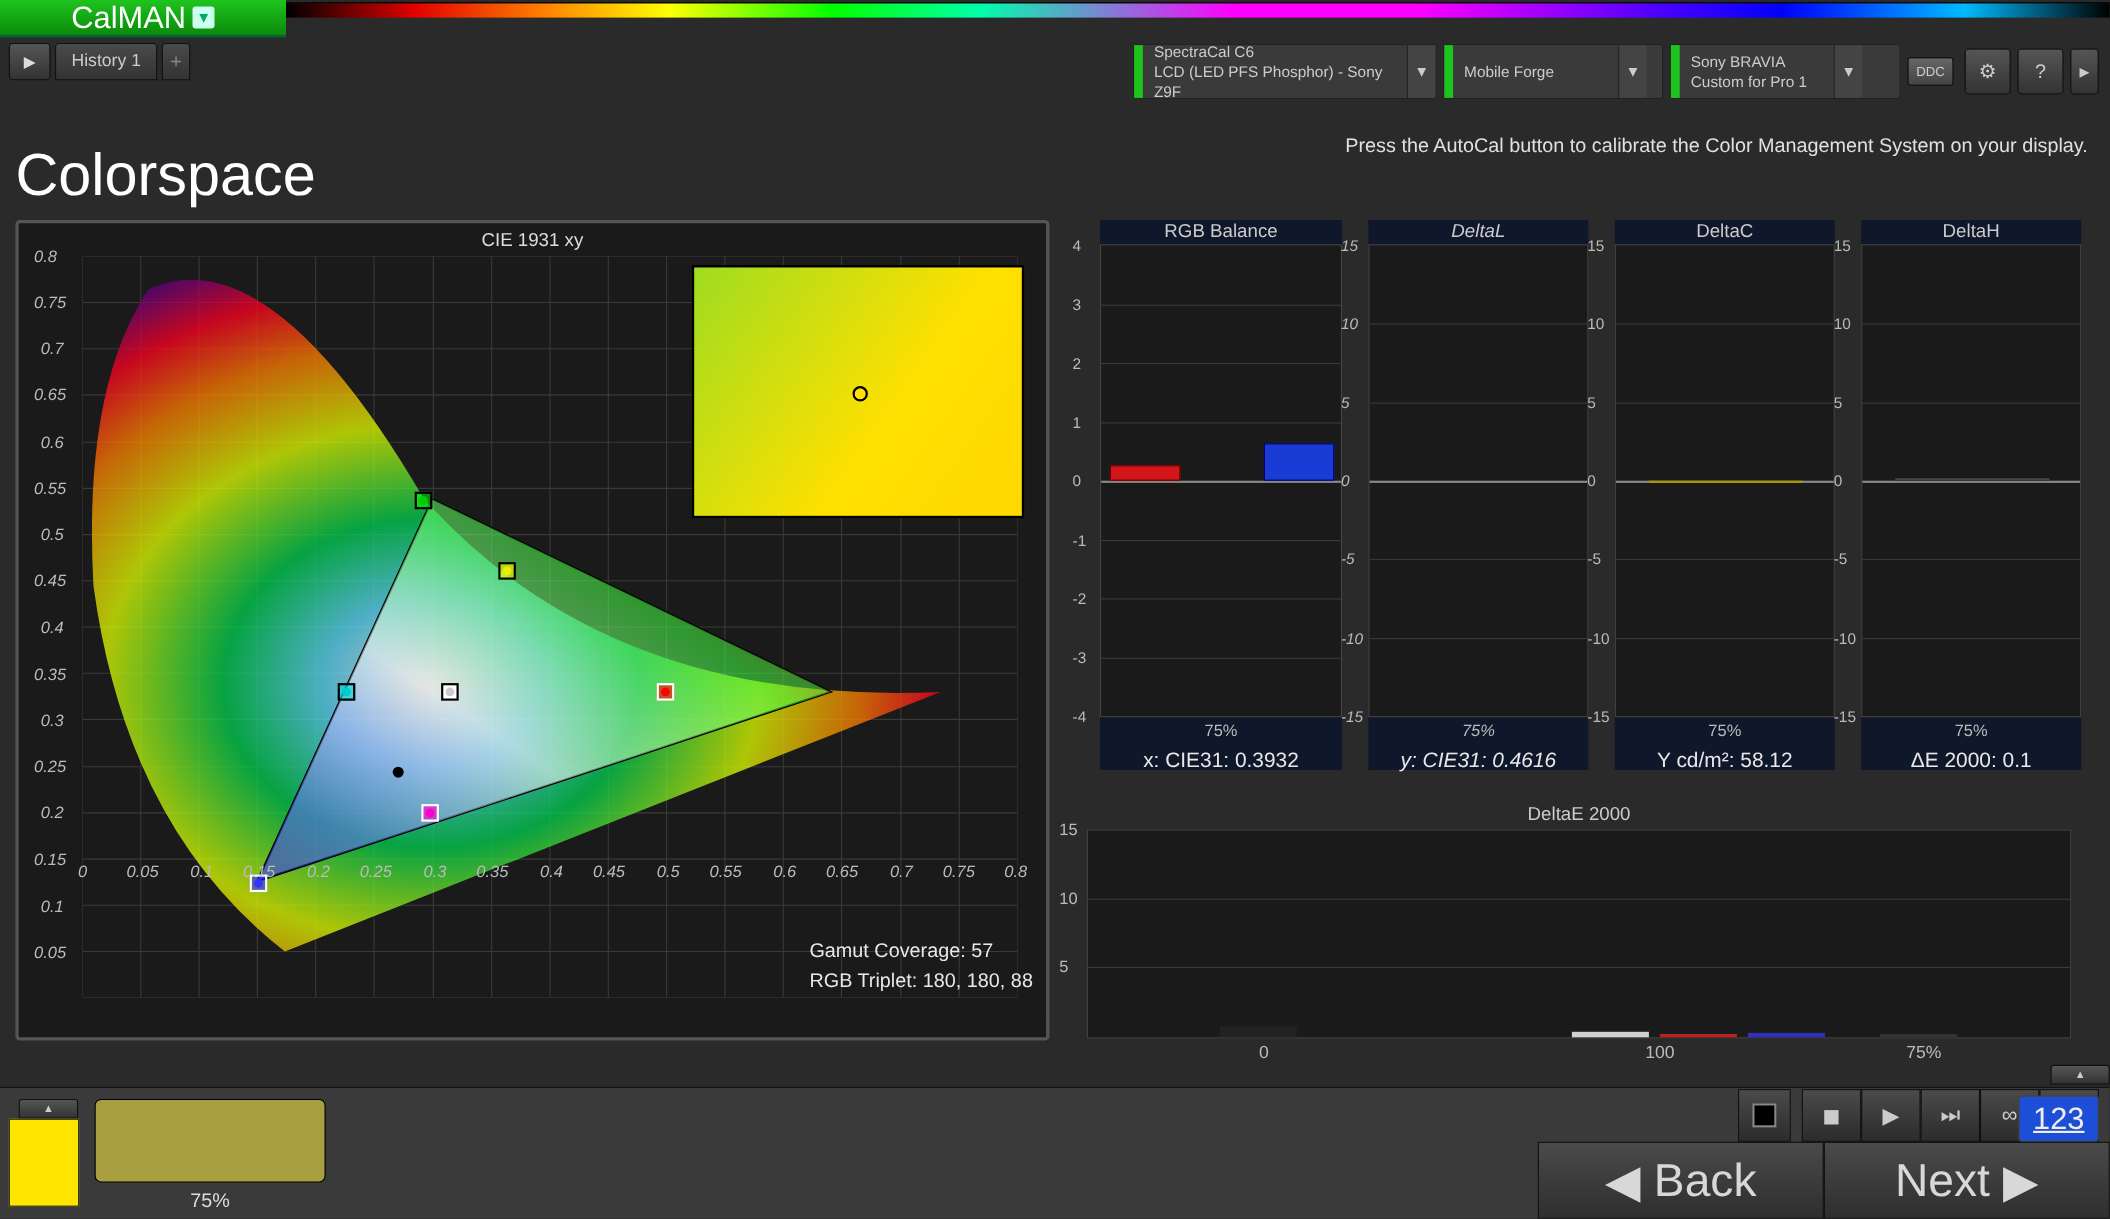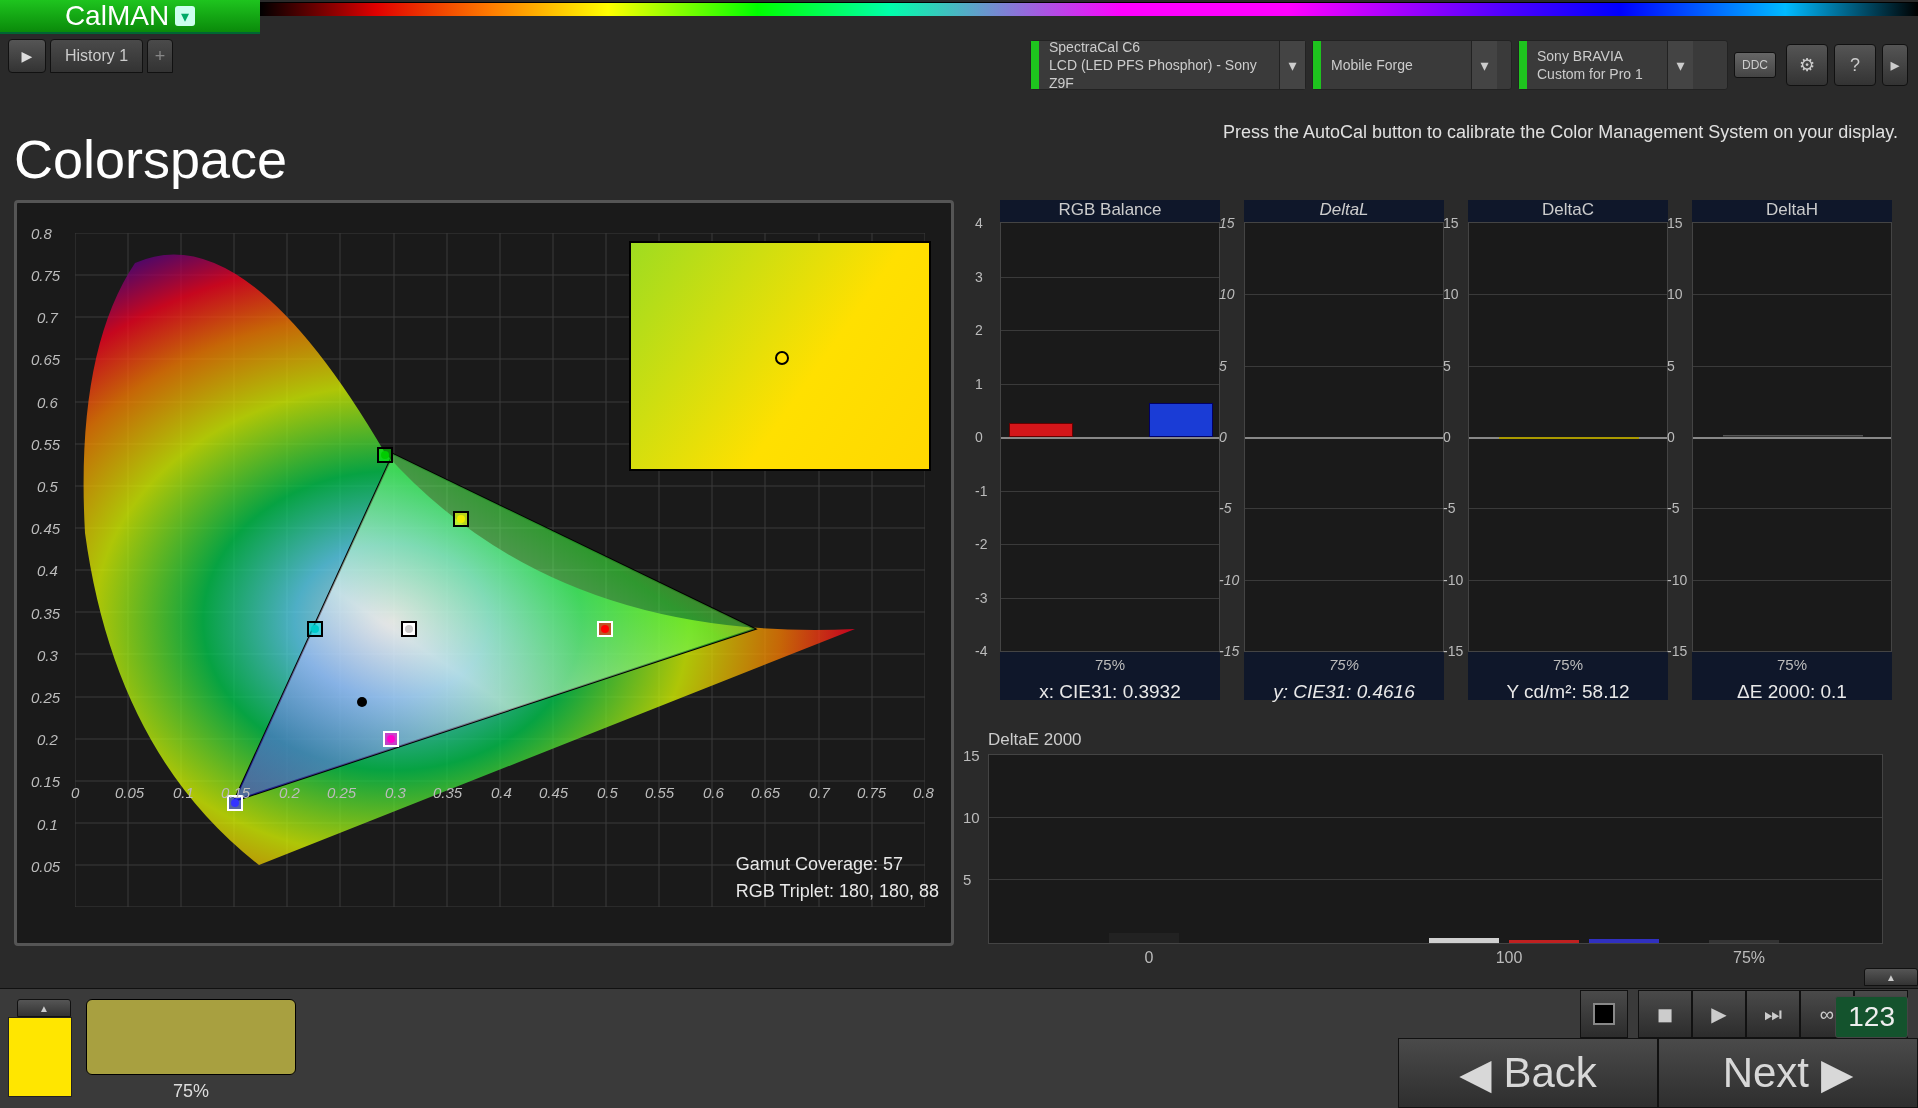--- a/index.html
+++ b/index.html
@@ -141,21 +141,21 @@
 .sc-xlabel { text-align:center; font-size:15px; color:#bbb; padding-top:4px;}
 .sc-stat { text-align:center; font-size:19px; color:#e8e8e8; padding-top:8px;}
 .gridline-h { position:absolute; left:0; right:0; height:1px; background:#3a3a3a;}
 .zero-line { position:absolute; left:0; right:0; height:2px; background:#888;}
 .y-tick { position:absolute; left:-26px; font-size:14px; color:#bbb; transform:translateY(-50%);}
 .bar { position:absolute; bottom:50%; }
 .deltae-panel {
   position:absolute; top:730px; left:988px;
   width:895px; height:218px;
 }
-.de-title { text-align:left; font-size:17px; color:#ccc;}
+.de-title { text-align:center; font-size:17px; color:#ccc;}
 .de-plot { position:relative; width:100%; height:190px; background:#1a1a1a; border:1px solid #444; margin-top:4px;}
 .de-y { position:absolute; left:-26px; font-size:15px; color:#bbb; transform:translateY(-50%);}
 .de-x { position:absolute; bottom:-24px; font-size:16px; color:#bbb; transform:translateX(-50%);}
 .de-bar { position:absolute; bottom:0; height:4px; width:70px; background:#333;}
 .footer-bar {
   position:absolute; left:0; right:0; bottom:0; height:120px;
   background:#3a3a3a;
   border-top:1px solid #111;
   display:flex; align-items:flex-start;
   padding-top:10px;
@@ -187,22 +187,22 @@
 .nav-btn {
   width:260px; height:70px;
   background:linear-gradient(#4a4a4a,#2e2e2e);
   border:1px solid #111;
   display:flex; align-items:center; justify-content:center;
   font-size:42px; color:#d8d8d8;
   gap:12px;
 }
 .frame-count {
   position:absolute; right:10px; top:8px;
-  font-size:28px; color:#eee; background:#14532d;
-  padding:4px 12px; border:1px solid #444; border-radius:3px;
+  font-size:28px; color:#eee; background:#1d4ed8;
+  padding:4px 12px; border:1px solid #444; border-radius:3px;text-decoration:underline;
 }
 .stop-square {
   width:48px; height:48px;
   background:linear-gradient(#4a4a4a,#2c2c2c);
   border:1px solid #111;
   display:flex; align-items:center; justify-content:center;
   margin-right:10px;
 }
 .stop-square .sq { width:22px; height:22px; background:#000; border:2px solid #888;}
 .collapse-btn {
@@ -272,20 +272,21 @@
   <div class="icon-btn" style="width:26px">
     <span>▸</span>
   </div>
 </div>
 
 <div class="instruction">Press the AutoCal button to calibrate the Color Management System on your display.</div>
 
 <div class="page-title">Colorspace</div>
 
 <div class="main-chart-panel">
+  <div class="chart-title">CIE 1931 xy</div>
   <div class="cie-plot">
     <svg class="cie-horseshoe" viewBox="0 0 850 674">
       <defs>
         <radialGradient id="ciegrad" cx="40%" cy="60%" r="70%">
           <stop offset="0%" stop-color="#ffffff"></stop>
           <stop offset="18%" stop-color="#60e0ff"></stop>
           <stop offset="35%" stop-color="#00d050"></stop>
           <stop offset="55%" stop-color="#e0ff00"></stop>
           <stop offset="72%" stop-color="#ff8000"></stop>
           <stop offset="85%" stop-color="#ff0020"></stop>

